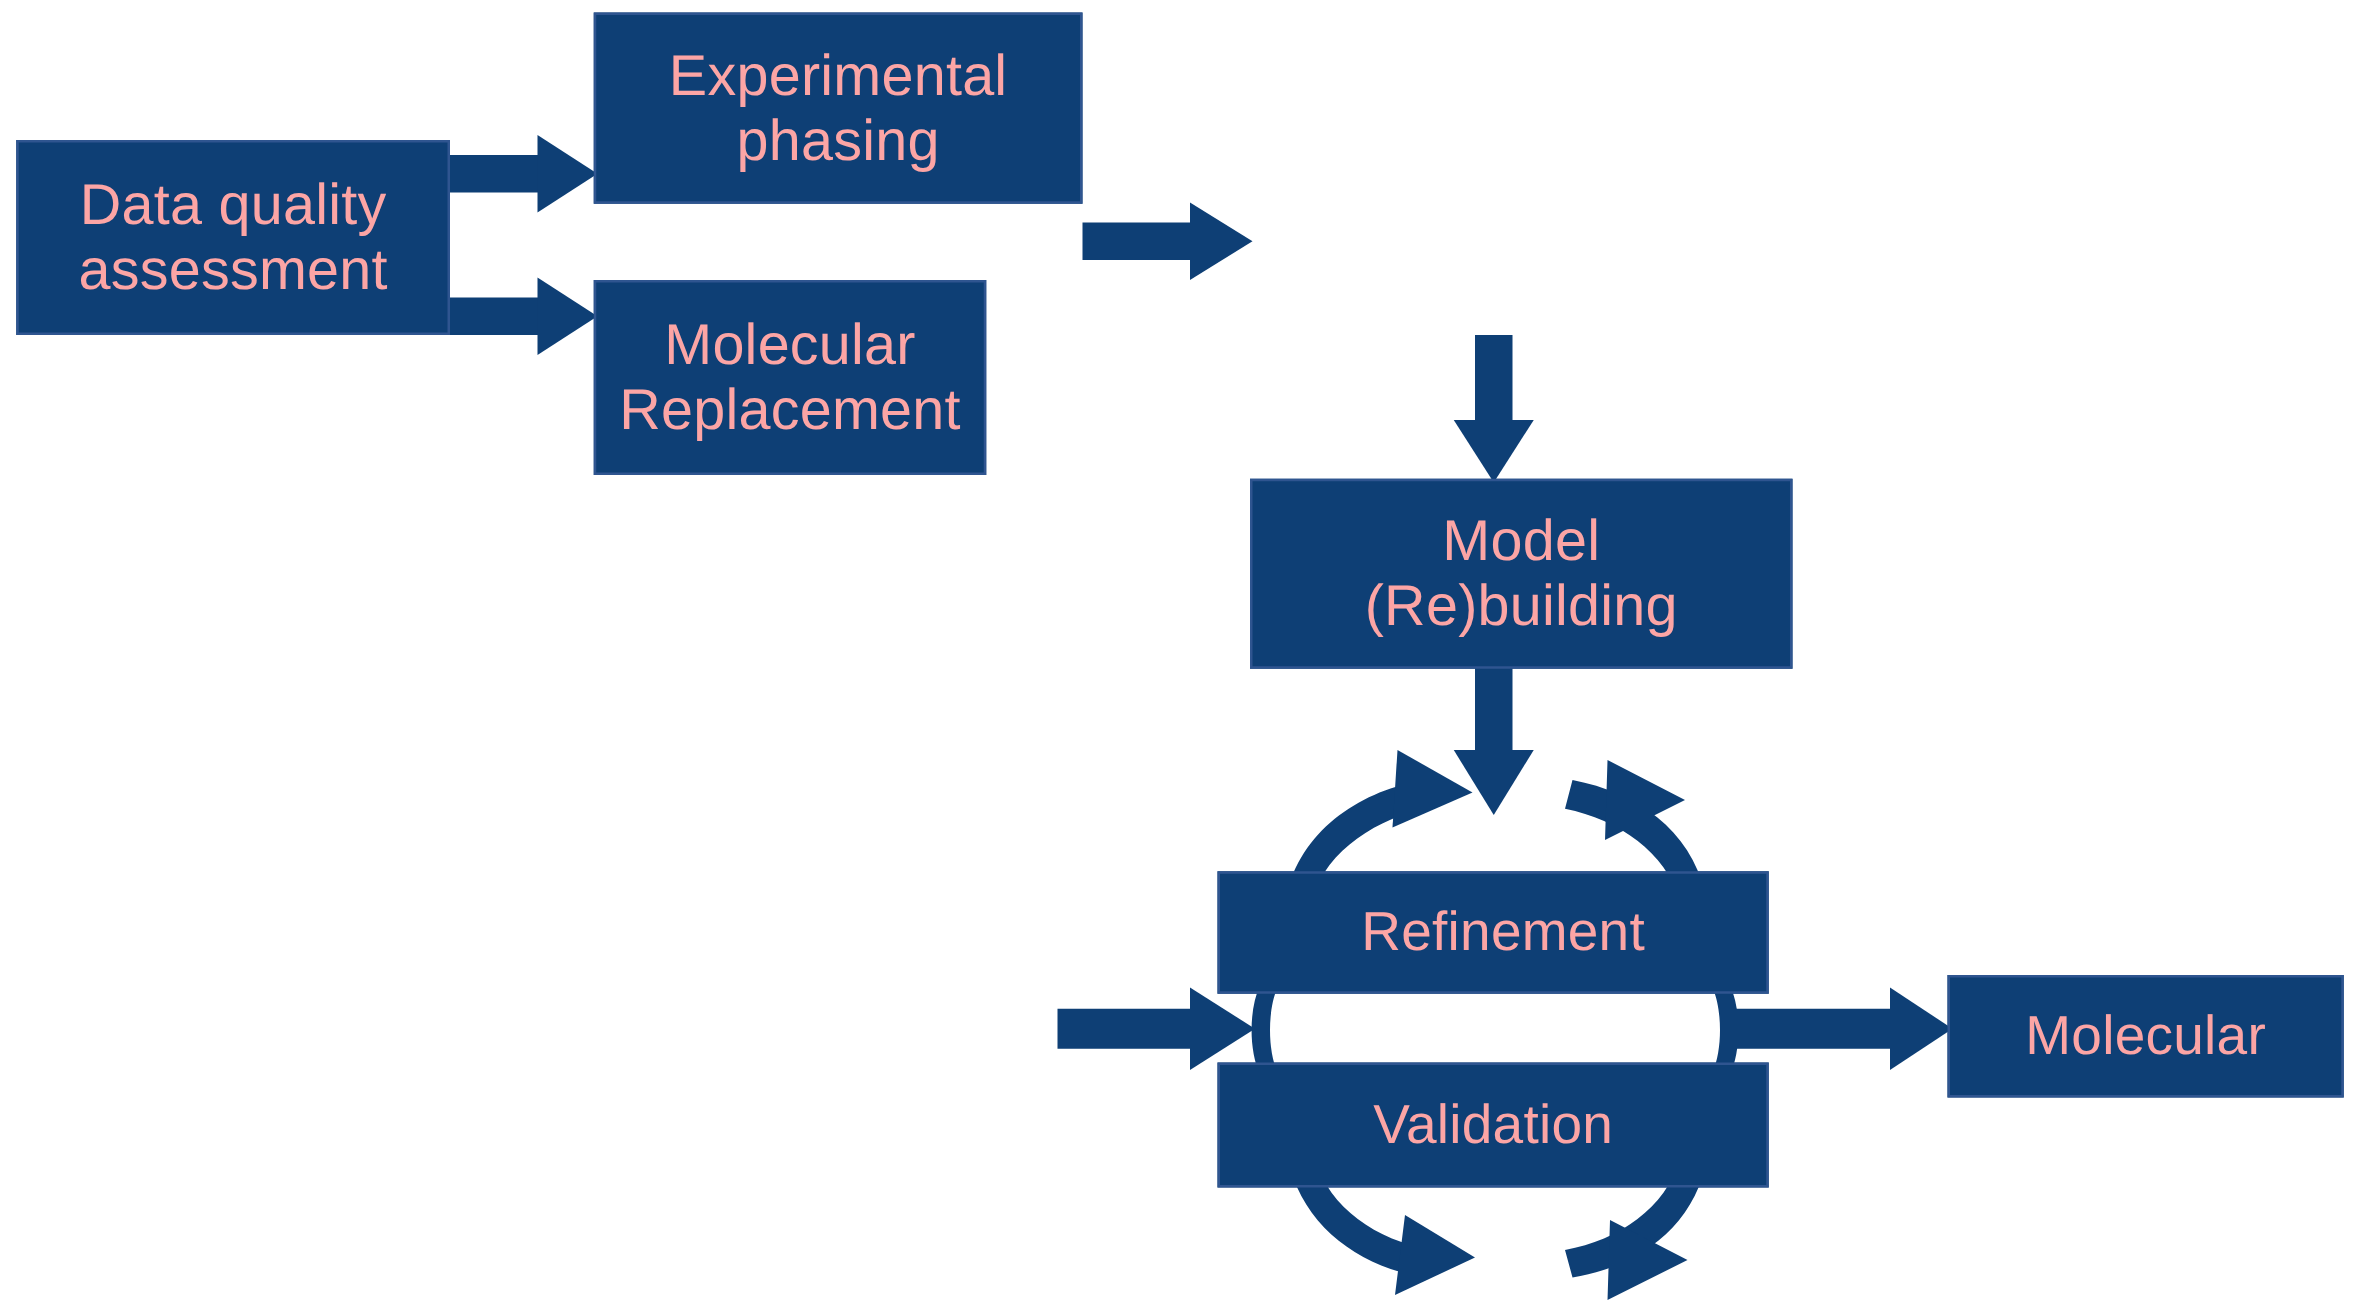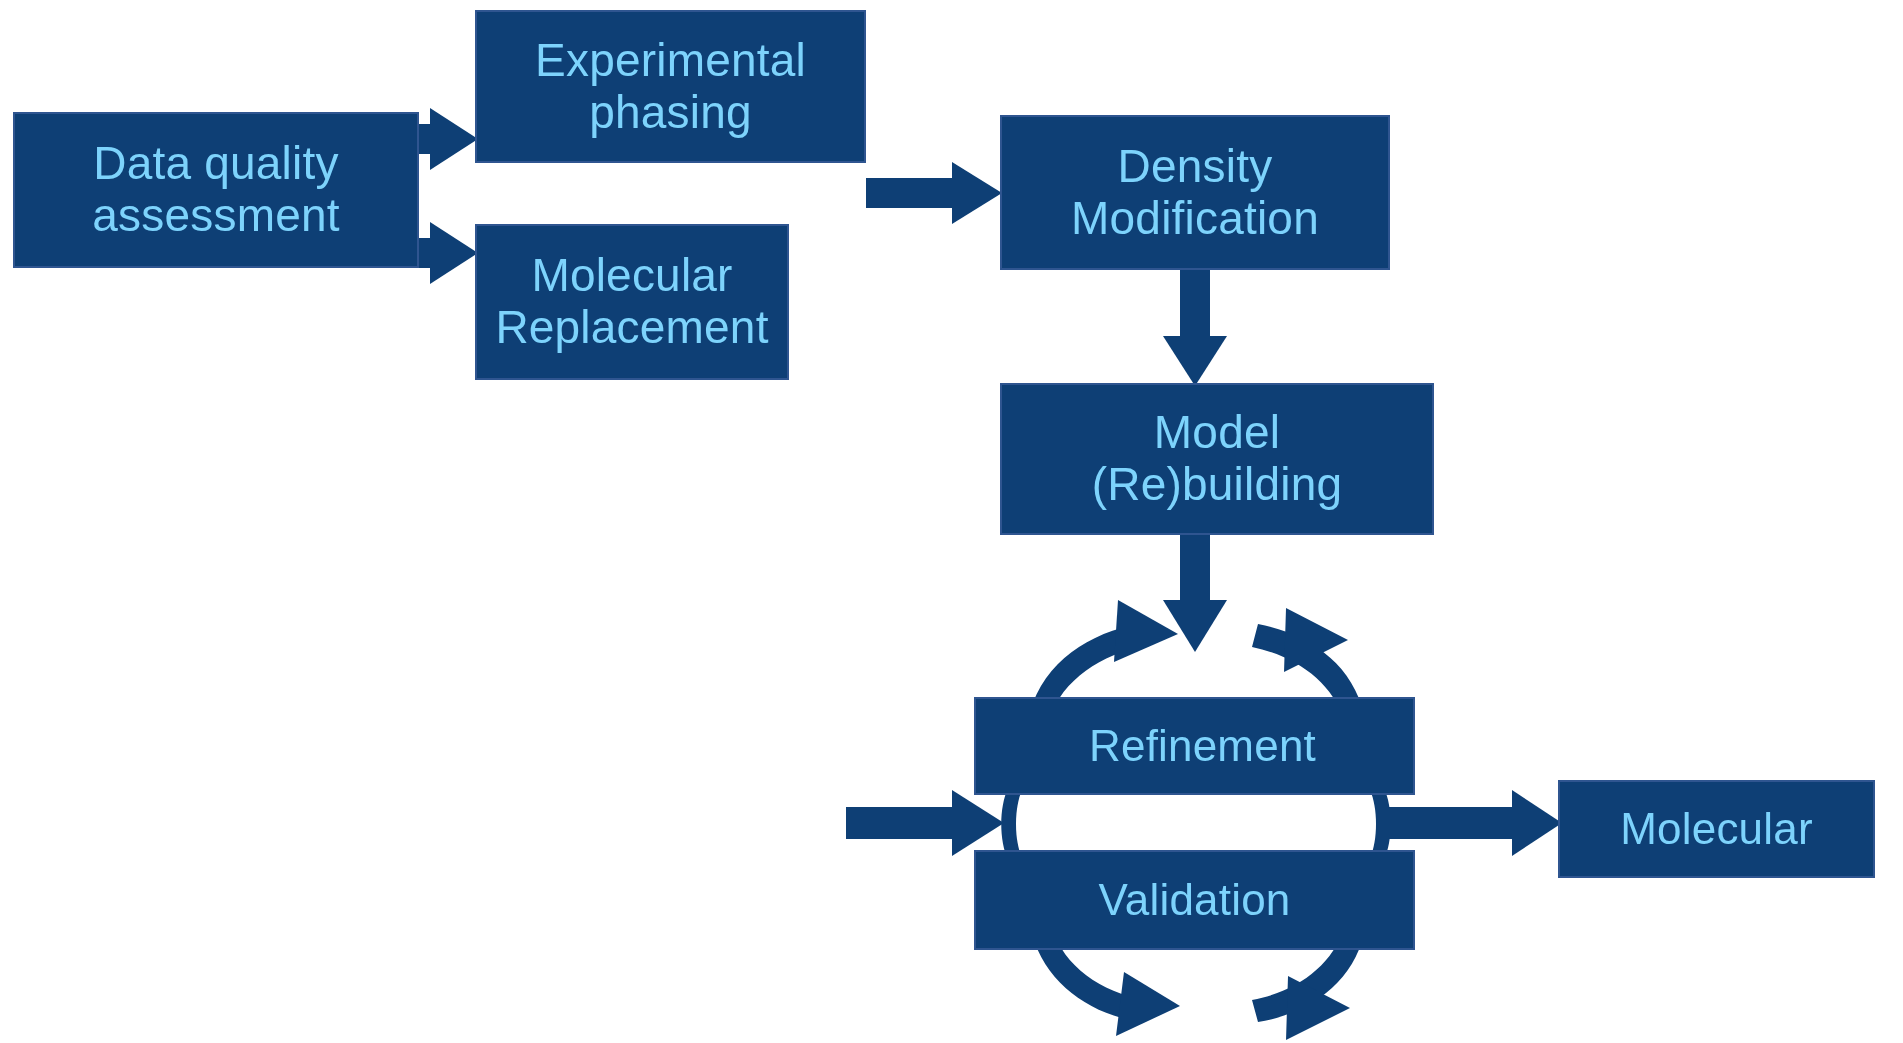--- a/index.html
+++ b/index.html
@@ -13,33 +13,33 @@
     height: 1043px;
     background: #ffffff;
     overflow: hidden;
     font-family: "Liberation Sans", sans-serif;
   }
   .node {
     position: absolute;
     background: #0e3f75;
     border: 2px solid #2f5590;
     box-sizing: border-box;
-    color: #7dd3fc;
+    color: #fca5a5;
     display: flex;
     align-items: center;
     justify-content: center;
     text-align: center;
     line-height: 1.12;
     font-weight: 400;
     letter-spacing: 0.2px;
     white-space: pre-line;
     z-index: 5;
   }
   
-  #node-data-quality      { left:13px;   top:112px; width:406px; height:156px; font-size:46px; }
+  #node-data-quality      { left:13px;   top:112px; width:347px; height:156px; font-size:46px; }
   #node-exp-phasing       { left:475px;  top:10px;  width:391px; height:153px; font-size:46px; }
   #node-mol-replacement   { left:475px;  top:224px; width:314px; height:156px; font-size:46px; }
   #node-density-mod       { left:1000px; top:115px; width:390px; height:155px; font-size:46px; }
   #node-model-rebuilding  { left:1000px; top:383px; width:434px; height:152px; font-size:46px; }
   #node-refinement        { left:974px;  top:697px; width:441px; height:98px;  font-size:44px;padding-left:16px; }
   #node-validation        { left:974px;  top:850px; width:441px; height:100px; font-size:44px; }
   #node-ligand-fitting    { left:473px;  top:775px; width:375px; height:100px; font-size:44px; }
   #node-deposition        { left:1558px; top:780px; width:317px; height:98px;  font-size:44px; }
 
   
@@ -150,22 +150,20 @@
 
   <div class="node" id="node-data-quality">Data quality
 assessment</div>
 
   <div class="node" id="node-exp-phasing">Experimental
 phasing</div>
 
   <div class="node" id="node-mol-replacement">Molecular
 Replacement</div>
 
-  <div class="node" id="node-density-mod">Density
-Modification</div>
 
   <div class="node" id="node-model-rebuilding">Model
 (Re)building</div>
 
   <div class="node" id="node-refinement">Refinement</div>
 
   <div class="node" id="node-validation">Validation</div>
 
 
   <div class="node" id="node-deposition">Molecular</div>

